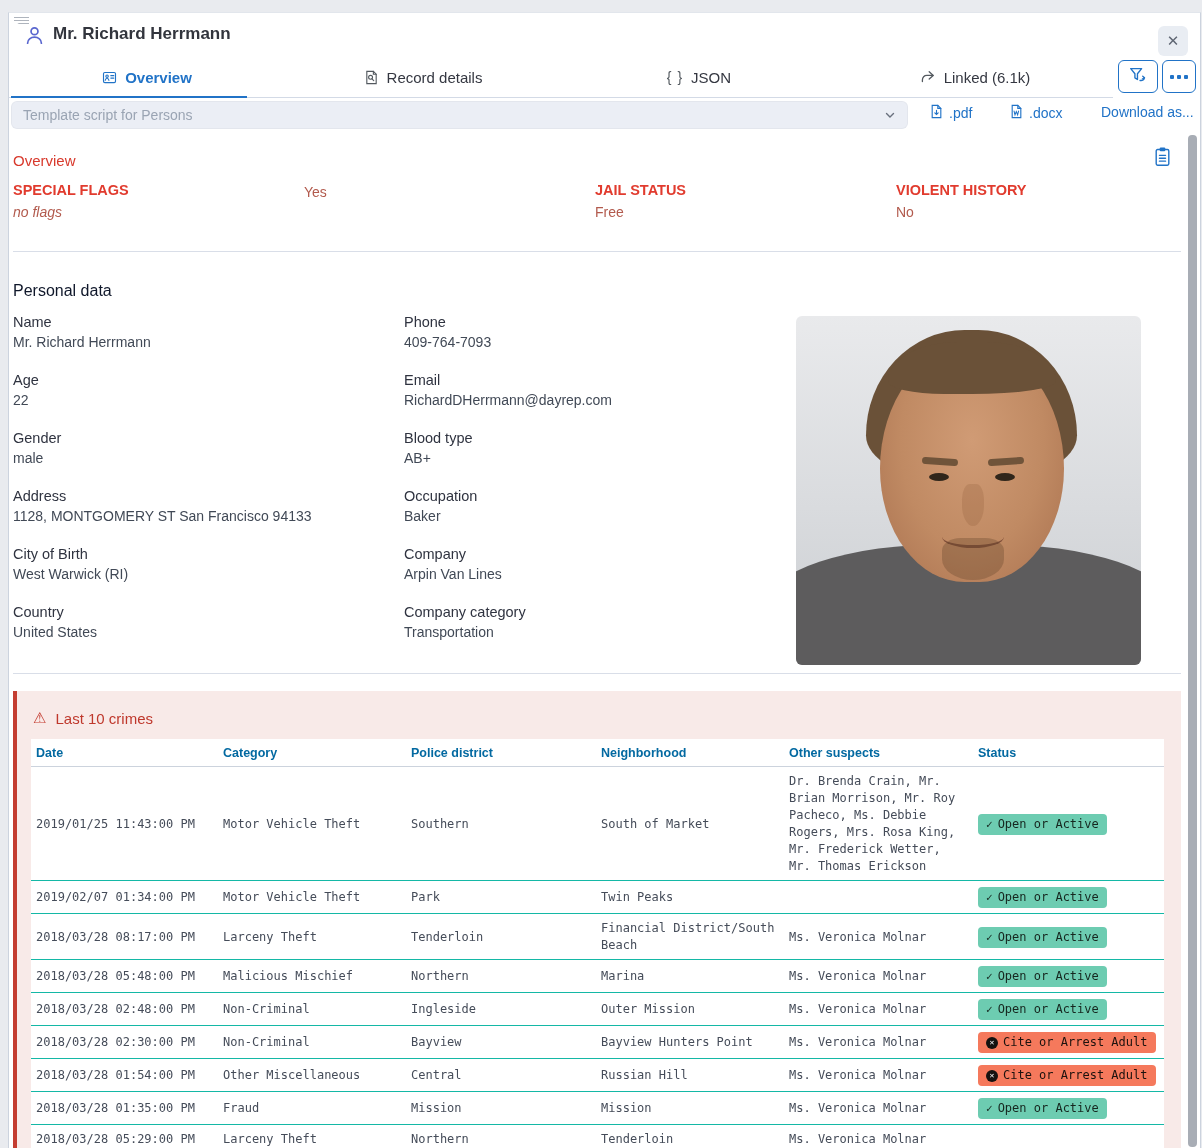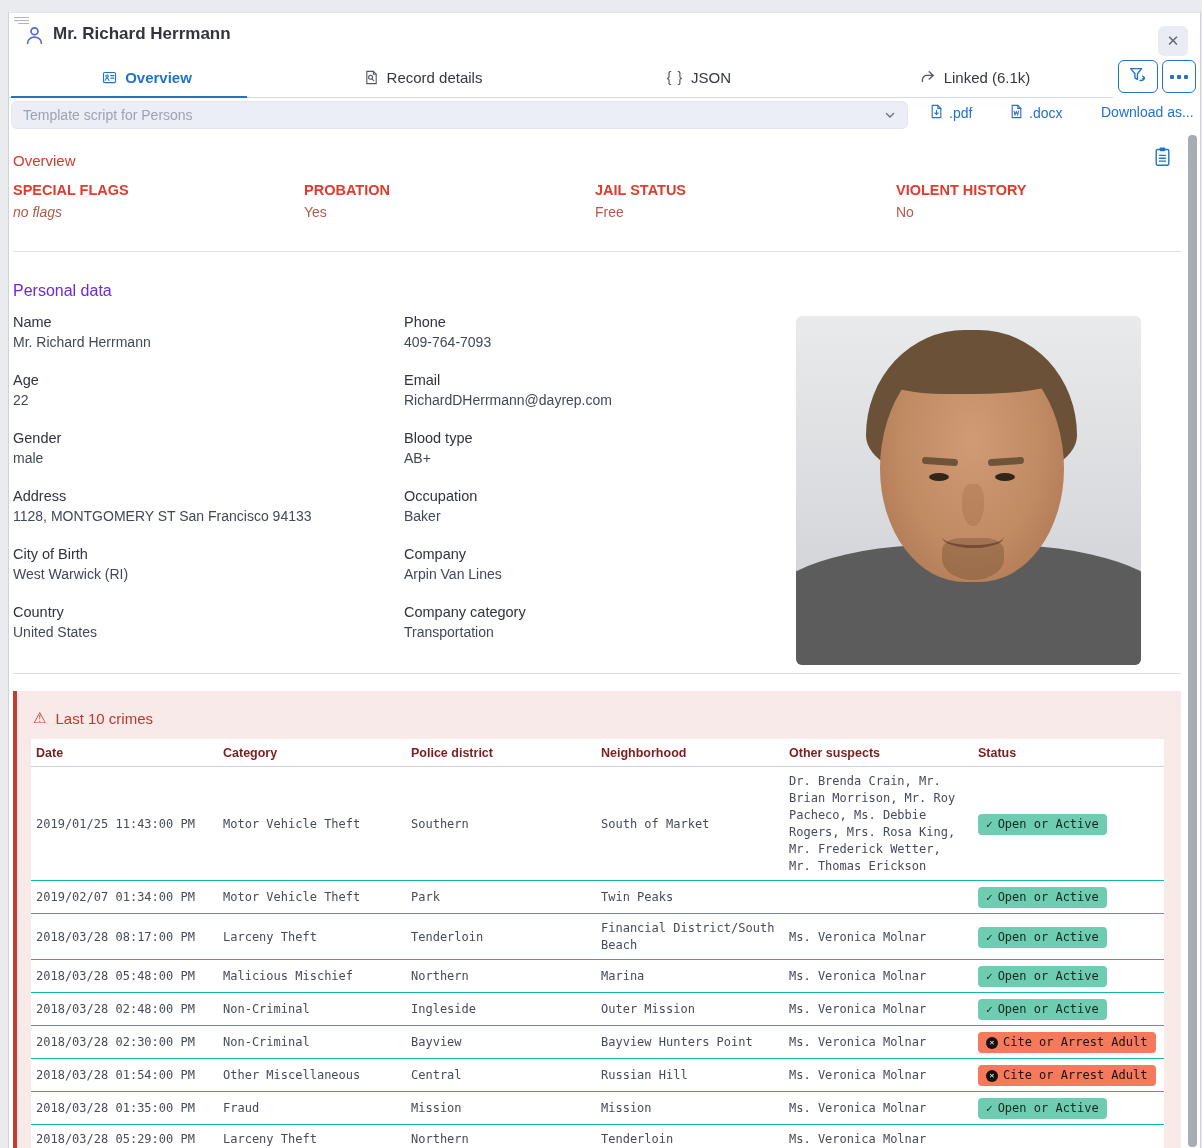--- a/index.html
+++ b/index.html
@@ -54,21 +54,21 @@
   .sec-overview-title { position:absolute; left:4px; top:139px; font-size:15px; color:#d8392c; }
   .copy-ico { position:absolute; left:1144px; top:133px; cursor:pointer; }
   .flag { position:absolute; top:167px; width:285px; }
   .flag-label { font-size:14.5px; font-weight:700; color:#e13b2e; line-height:20px; }
   .flag-value { font-size:14px; color:#b25a4d; line-height:21px; margin-top:2px; }
   .flag0 { left:4px; } .flag1 { left:295px; } .flag2 { left:586px; } .flag3 { left:887px; }
   .flag0 .flag-value { font-style:italic; }
   .divider { position:absolute; left:4px; width:1168px; border-top:1px solid #d9dee8; }
   .div1 { top:238px; } .div2 { top:660px; }
   
-  .personal-title { position:absolute; left:4px; top:269px; font-size:16px; color:#6d28d9; }
+  .personal-title { position:absolute; left:4px; top:269px; font-size:16px; color:#0f172a; }
   .pcol { position:absolute; top:299px; width:380px; }
   .pcol-left { left:4px; } .pcol-right { left:395px; }
   .pair { margin-bottom:17px; }
   .plabel { font-size:14.5px; font-weight:400; color:#2f3340; line-height:20px; }
   .pvalue { font-size:14px; color:#414956; line-height:21px; }
   
   .photo { position:absolute; left:787px; top:303px; width:345px; height:349px;
     border-radius:6px; overflow:hidden;
     background:linear-gradient(180deg,#e9eaec 0%,#d9dbde 55%,#cbced2 100%); }
   .photo .shirt { position:absolute; bottom:-14px; left:-30px; right:-30px; height:135px;
@@ -97,21 +97,21 @@
   
   .crimes { position:absolute; left:4px; top:678px; width:1168px; height:458px;
     background:#f8eae8; border-left:4px solid #c43d31; }
   .crimes-title { position:absolute; left:16px; top:18px; font-size:15px; color:#bf382c;
     display:flex; align-items:center; gap:9px; }
   .warn-ico { font-size:15px; color:#c43d31; }
   .crimes table { position:absolute; left:14px; top:48px; width:1133px;
     border-collapse:collapse; table-layout:fixed; background:#fff;
     font-family:"DejaVu Sans Mono", monospace; font-size:12px; color:#454c59; }
   .crimes th { font-family:"Liberation Sans", sans-serif; font-size:12.5px; font-weight:700;
-    color:#7f1d1d; text-align:left; padding:7px 8px 6px 5px; border-bottom:1px solid #ccd3dd; }
+    color:#0369a1; text-align:left; padding:7px 8px 6px 5px; border-bottom:1px solid #ccd3dd; }
   .crimes td { padding:6px 8px 5px 5px; vertical-align:middle; line-height:17px; }
   .crimes tbody tr + tr td { border-top:1px solid #14b8a6; }
   .badge { display:inline-flex; align-items:center; gap:5px; padding:2px 8px;
     border-radius:4px; font-size:12px; white-space:nowrap; cursor:default; }
   .badge.success { background:#6dccb1; color:#16271f; }
   .badge.danger { background:#f5795c; color:#1c120e; }
   .badge .ic { font-size:11px; line-height:1; }
   .badge.danger .ic { width:12px; height:12px; background:#151210; color:#fff;
     border-radius:50%; display:inline-flex; align-items:center; justify-content:center;
     font-size:8px; }
@@ -227,21 +227,20 @@
       <rect x="5.6" y="1.2" width="4.8" height="3.4" rx="0.9" fill="#2173c7" stroke="none"></rect>
       <path d="M5.4 8h5.2M5.4 10.5h5.2M5.4 13h5.2"></path>
     </svg>
   </span>
 
   <div class="flag flag0">
     <div class="flag-label">SPECIAL FLAGS</div>
     <div class="flag-value">no flags</div>
   </div>
   <div class="flag flag1">
-    <div class="flag-label">PROBATION</div>
     <div class="flag-value">Yes</div>
   </div>
   <div class="flag flag2">
     <div class="flag-label">JAIL STATUS</div>
     <div class="flag-value">Free</div>
   </div>
   <div class="flag flag3">
     <div class="flag-label">VIOLENT HISTORY</div>
     <div class="flag-value">No</div>
   </div>

